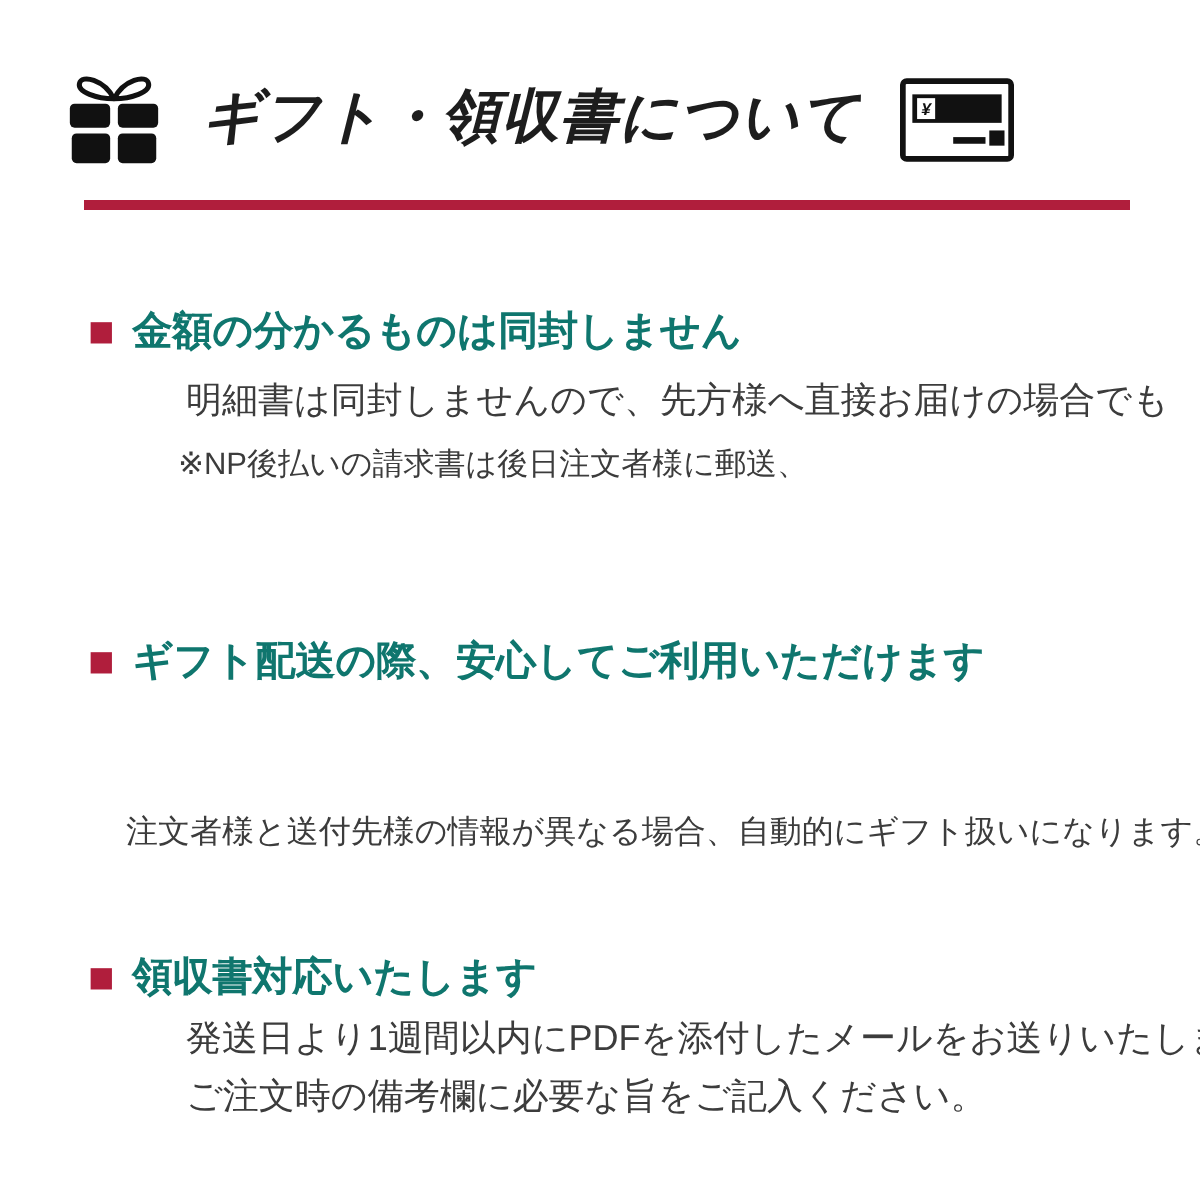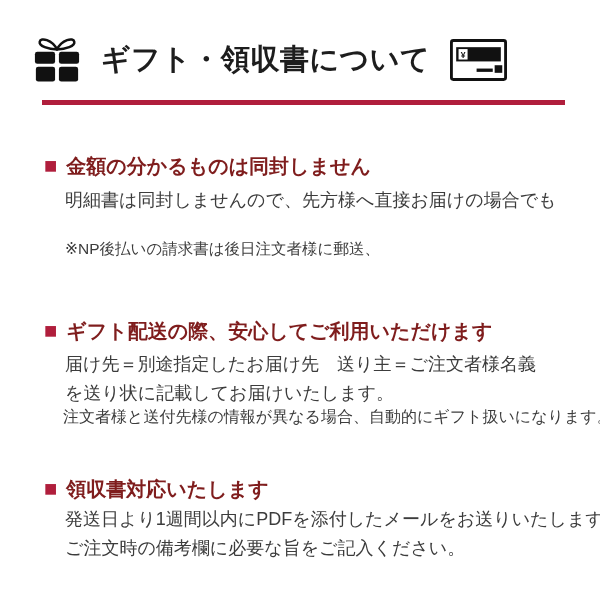--- a/index.html
+++ b/index.html
@@ -15,20 +15,21 @@
 
   
   .header {
     position: absolute;
     top: 36px; left: 0;
     width: 540px;
     display: flex;
     align-items: center;
     justify-content: center;
     gap: 20px;
+    font-style: italic;
   }
   .page-title {
     font-size: 29px;
     font-weight: bold;
     color: #1d1d1d;
     letter-spacing: 0.5px;
     line-height: 1.6;
     white-space: nowrap;
   }
   .icon-gift svg { display: block; width: 48px; height: 47px; }
@@ -51,37 +52,37 @@
     white-space: nowrap;
   }
   .heading-marker {
     color: #b01e3c;
     font-size: 22px;
     line-height: 16px;
   }
   .heading-text {
     font-size: 20px;
     font-weight: bold;
-    color: #7f1d1d;
+    color: #0f766e;
     line-height: 24px;
   }
   .body-block {
     position: absolute;
     left: 65px;
     color: #3c3c3c;
     white-space: nowrap;
   }
-  .body-line { font-size: 18px; line-height: 29px; }
+  .body-line { font-size: 18px; line-height: 29px; margin-left: 28px; }
   .note-line { font-size: 15.5px; line-height: 22px; }
   .note-indent { padding-left: 14px; }
   .extra-line { font-size: 16px; line-height: 22px; }
 
   .pos-h1 { top: 154px; }
   .pos-b1 { top: 186px; }
-  .pos-n1 { top: 238px; }
+  .pos-n1 { top: 222px; margin-left: 24px; }
   .pos-h2 { top: 319px; }
   .pos-b2 { top: 350px; }
   .pos-x2 { top: 406px; left: 63px; }
   .pos-h3 { top: 477px; }
   .pos-b3 { top: 505px; }
 </style>
 </head>
 <body>
 
 <div class="page">
@@ -120,24 +121,20 @@
     <div class="body-line">明細書は同封しませんので、先方様へ直接お届けの場合でも</div>
   </div>
   <div class="body-block pos-n1">
     <div class="note-line">※NP後払いの請求書は後日注文者様に郵送、</div>
   </div>
 
   <div class="section-heading pos-h2">
     <span class="heading-marker">■</span>
     <span class="heading-text">ギフト配送の際、安心してご利用いただけます</span>
   </div>
-  <div class="body-block pos-b2">
-    <div class="body-line">届け先＝別途指定したお届け先　送り主＝ご注文者様名義</div>
-    <div class="body-line">を送り状に記載してお届けいたします。</div>
-  </div>
   <div class="body-block pos-x2">
     <div class="extra-line">注文者様と送付先様の情報が異なる場合、自動的にギフト扱いになります。</div>
   </div>
 
   <div class="section-heading pos-h3">
     <span class="heading-marker">■</span>
     <span class="heading-text">領収書対応いたします</span>
   </div>
   <div class="body-block pos-b3">
     <div class="body-line">発送日より1週間以内にPDFを添付したメールをお送りいたします。</div>

